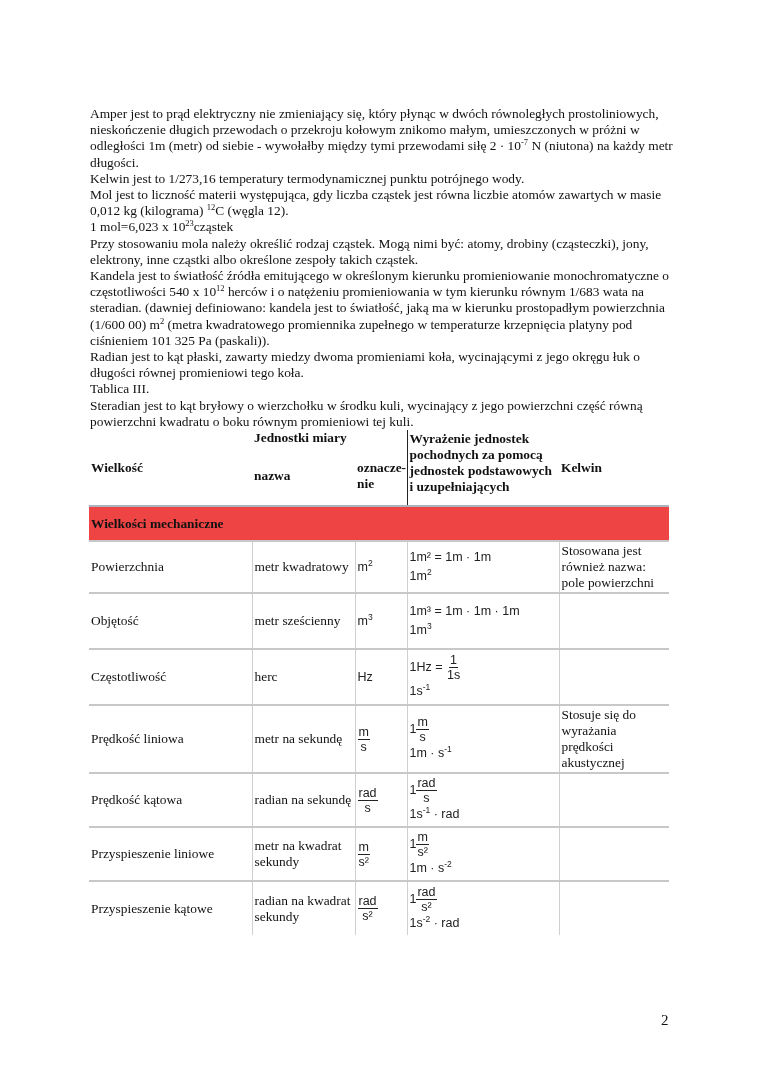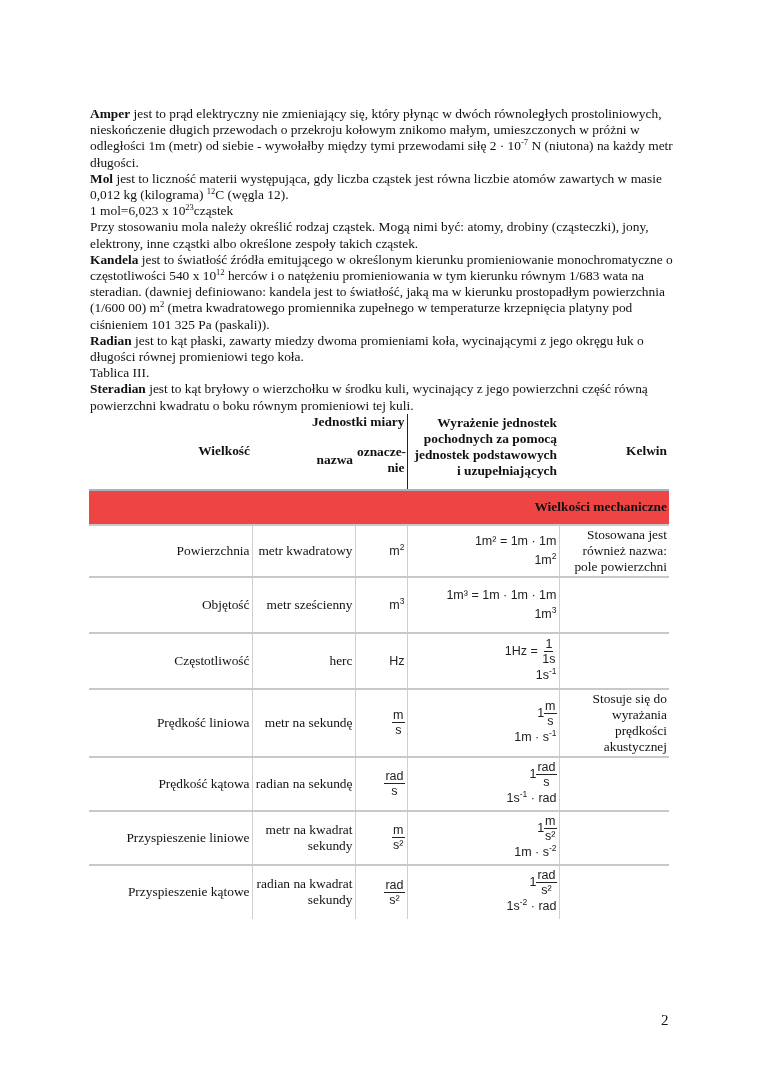--- a/index.html
+++ b/index.html
@@ -1,41 +1,42 @@
 <!DOCTYPE html>
 <html><head>
 <meta charset="utf-8">
 <style>
   html, body { margin: 0; padding: 0; background: #ffffff; }
   body { width: 760px; height: 1075px; position: relative; overflow: hidden;
          font-family: "Liberation Serif", "DejaVu Serif", serif; color: #111; }
   .page { position: absolute; left: 90px; top: 106px; width: 590px; font-size: 13.4px; line-height: 16.2px; }
   .page p { margin: 0; }
-  .page b { font-weight: bold; }
+  .page b { font-weight: normal; }
   sup { font-size: 8.5px; line-height: 0; vertical-align: 5px; }
   .tbl-caption { font-weight: bold; }
   table.si { border-collapse: collapse; width: 580px; margin-left: -1px; table-layout: fixed; font-size: 13.4px; }
-  table.si td, table.si th { padding: 1px 2px; vertical-align: middle; text-align: right; font-weight: normal; line-height: 16px; margin-top: 32px; }
+  table.si td, table.si th { padding: 1px 2px; vertical-align: middle; text-align: left; font-weight: normal; line-height: 16px; margin-top: 32px; }
   table.si thead th { font-weight: bold; vertical-align: top; }
   table.si thead .vline { border-left: 1.5px solid #222; }
   table.si tbody td { border-top: 2px solid #c8c8c8; }
   table.si tbody td + td { border-left: 1.5px solid #cfcfcf; }
   tr.section td { background: #ef4444; font-weight: bold; height: 31px; border-top: 2px solid #aab4c0 !important; }
   .sans { font-family: "Liberation Sans", "DejaVu Sans", sans-serif; font-size: 12.5px; color: #222; }
   .frac { display: inline-flex; flex-direction: column; align-items: center; vertical-align: middle; line-height: 14px; }
   .frac .num { border-bottom: 1px solid #222; padding: 0 1px; }
   .frac .den { padding: 0 1px; }
   .expr-line { display: block; line-height: 19px; }
   .pagenum { position: absolute; left: 661px; top: 1012px; font-size: 15px; }
 </style>
 </head>
 <body>
 
 <div class="page">
   <p><b>Amper</b><span> jest to prąd elektryczny nie zmieniający się, który płynąc w dwóch równoległych prostoliniowych, nieskończenie długich przewodach o przekroju kołowym znikomo małym, umieszczonych w próżni w odległości 1m (metr) od siebie - wywołałby między tymi przewodami siłę 2 · 10</span><sup>-7</sup><span> N (niutona) na każdy metr długości.</span></p>
+  <p><b>Kelwin</b><span> jest to 1/273,16 temperatury termodynamicznej punktu potrójnego wody.</span></p>
   <p><b>Mol</b><span> jest to liczność materii występująca, gdy liczba cząstek jest równa liczbie atomów zawartych w masie 0,012 kg (kilograma) </span><sup>12</sup><span>C (węgla 12).</span></p>
   <p><span>1 mol=6,023 x 10</span><sup>23</sup><span>cząstek</span></p>
   <p>Przy stosowaniu mola należy określić rodzaj cząstek. Mogą nimi być: atomy, drobiny (cząsteczki), jony, elektrony, inne cząstki albo określone zespoły takich cząstek.</p>
   <p><b>Kandela</b><span> jest to światłość źródła emitującego w określonym kierunku promieniowanie monochromatyczne o częstotliwości 540 x 10</span><sup>12</sup><span> herców i o natężeniu promieniowania w tym kierunku równym 1/683 wata na steradian. (dawniej definiowano: kandela jest to światłość, jaką ma w kierunku prostopadłym powierzchnia (1/600 00) m</span><sup>2</sup><span> (metra kwadratowego promiennika zupełnego w temperaturze krzepnięcia platyny pod ciśnieniem 101 325 Pa (paskali)).</span></p>
   <p><b>Radian</b><span> jest to kąt płaski, zawarty miedzy dwoma promieniami koła, wycinającymi z jego okręgu łuk o długości równej promieniowi tego koła.</span></p>
   <p>Tablica III.</p>
   <p><b>Steradian</b><span> jest to kąt bryłowy o wierzchołku w środku kuli, wycinający z jego powierzchni część równą powierzchni kwadratu o boku równym promieniowi tej kuli.</span></p>
 
   <table class="si">
     <colgroup>

